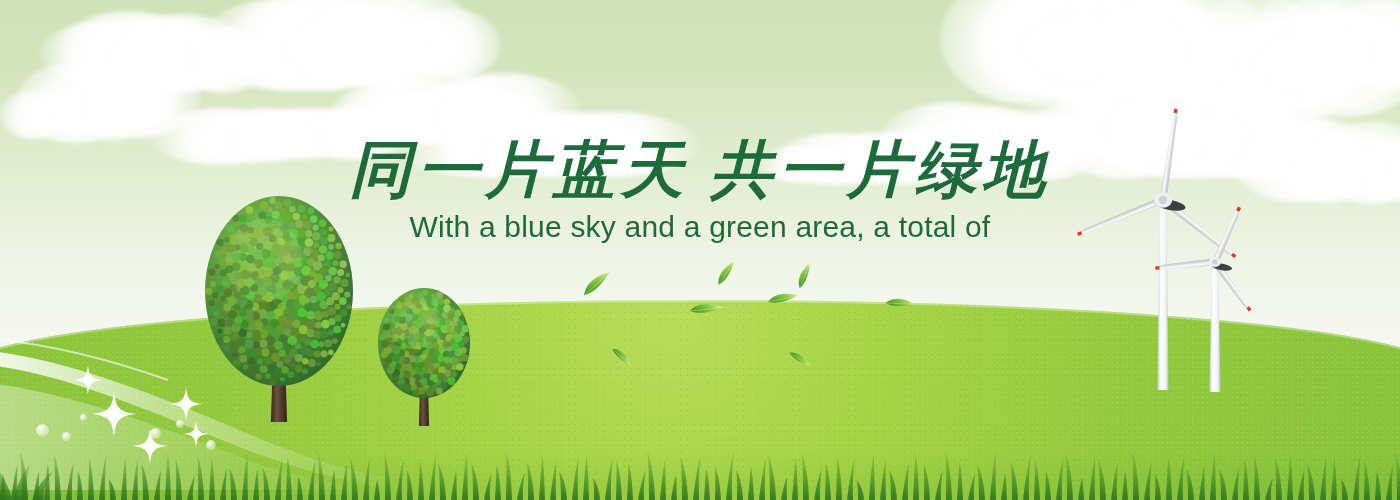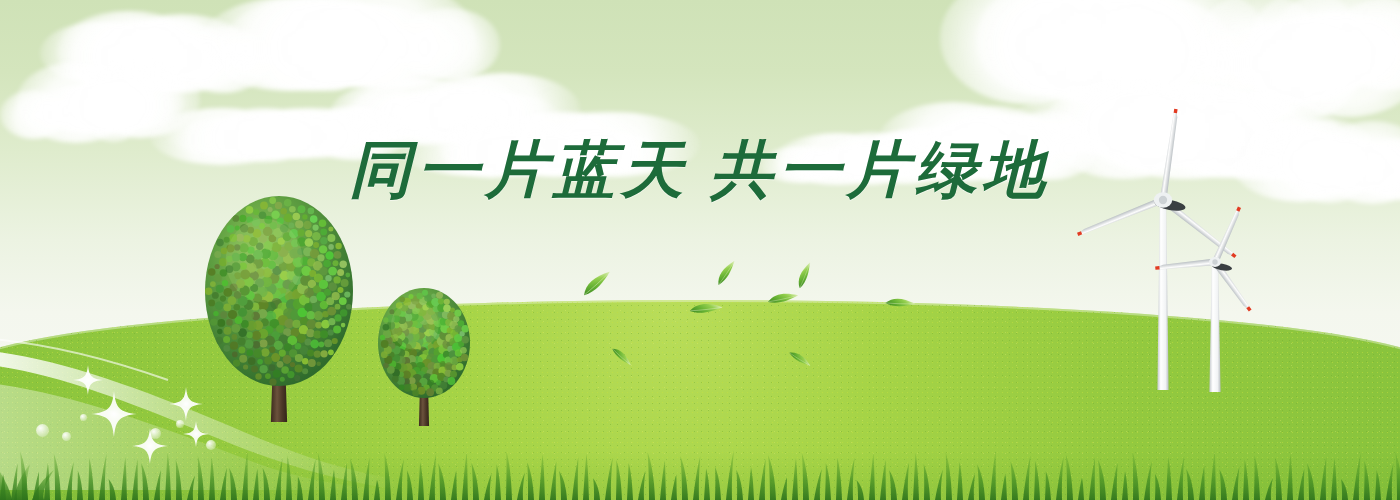--- a/index.html
+++ b/index.html
@@ -1010,14 +1010,15 @@
          <stop offset="72%" stop-color="#94cf4e"></stop>
          <stop offset="100%" stop-color="#d8ecae"></stop>
        </linearGradient>
      </defs>
      <path d="M2,40 C18,10 52,0 98,4 C72,24 38,44 2,40 Z" fill="url(#lgleaf8)"></path>
      <path d="M4,39 C34,30 66,18 97,5" stroke="#e6f3c9" stroke-opacity=".75" stroke-width="1.6" fill="none"></path>
    </svg></div>
     </div>
 
   <div class="headline">同一片蓝天 共一片绿地</div>
+  <div class="subline">With a blue sky and a green area, a total of</div>
 
 </div>
 
 </body></html>

